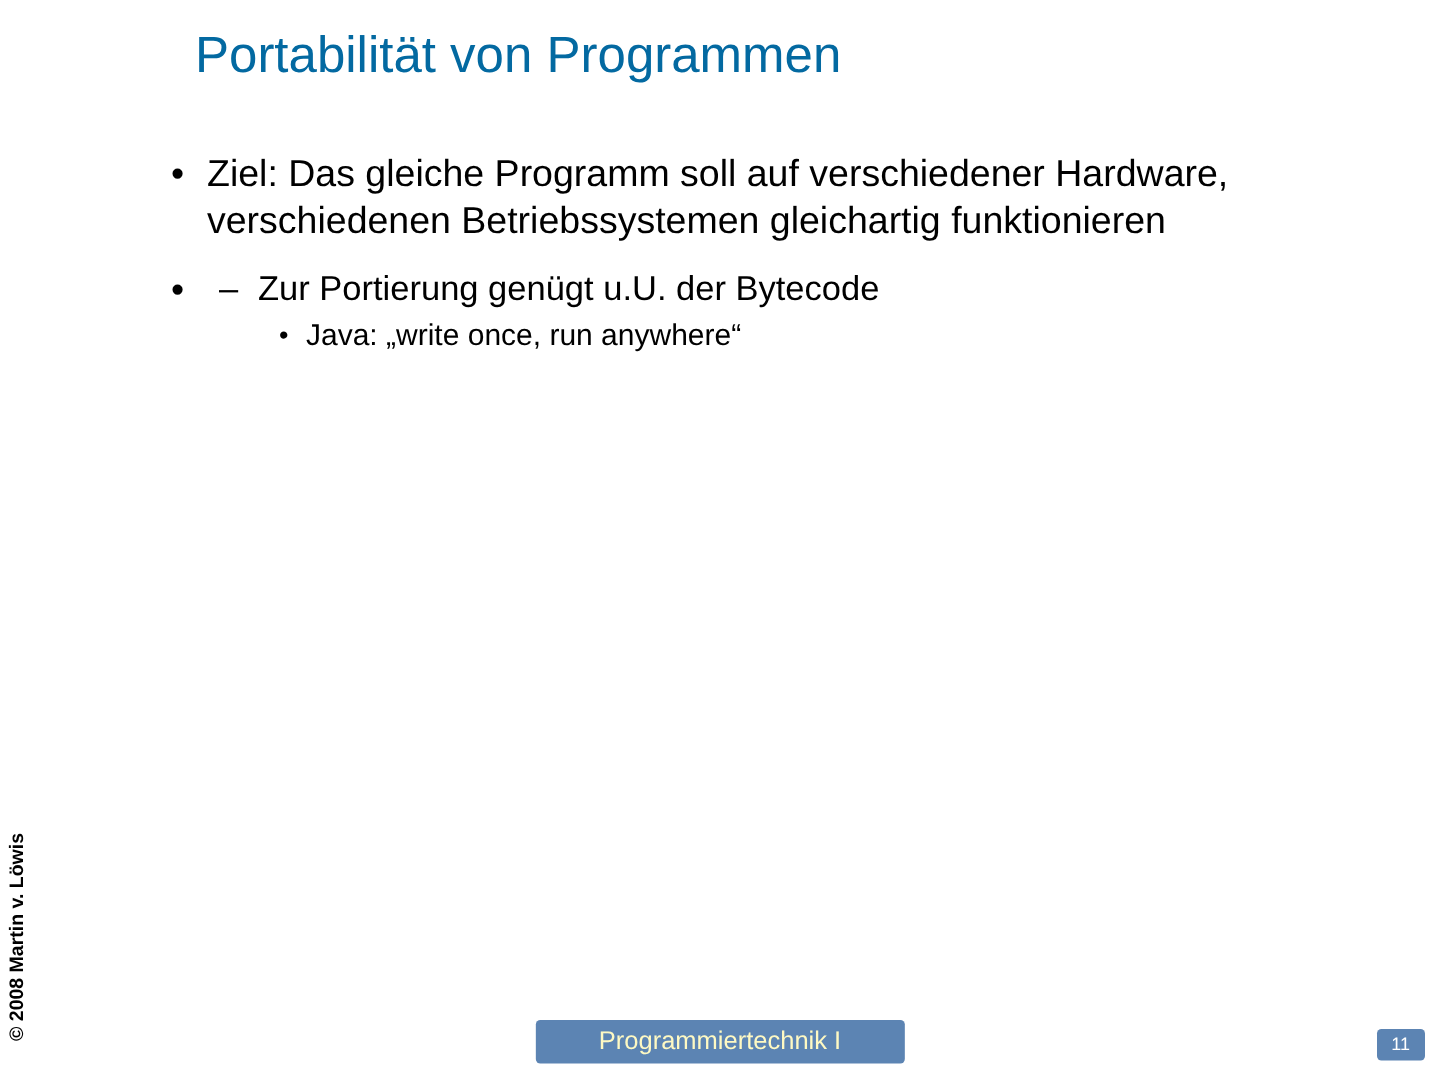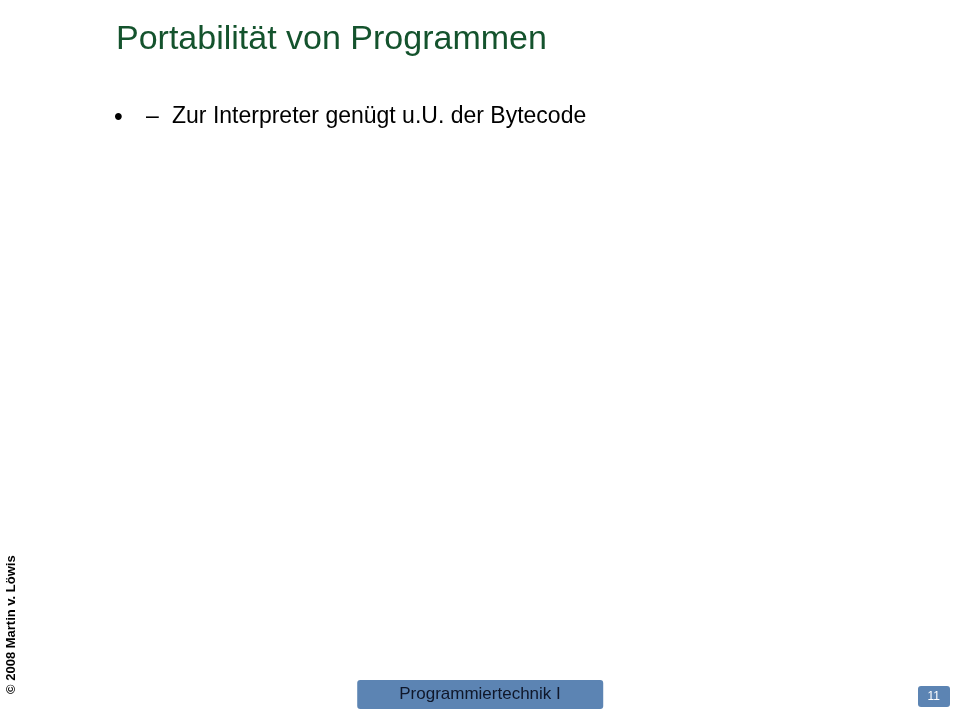--- a/index.html
+++ b/index.html
@@ -13,23 +13,23 @@
     }
     .slide-area {
       width: 100%;
       height: 100%;
       padding: 18px 40px 0 110px;
       position: relative;
     }
     .title {
       font-size: 34px;
       font-weight: 400;
-      color: #14532d;
+      color: #0369a1;
       margin-bottom: 44px;
-      margin-left: 6px;
+      margin-left: 20px;
     }
     .content {
       font-size: 25px;
       color: #000;
       line-height: 1.25;
     }
     ul.level1 {
       list-style: none;
       padding-left: 0;
     }
@@ -96,21 +96,21 @@
       bottom: 10px;
       left: 0;
       right: 0;
       height: 30px;
     }
     .footer-center {
       position: absolute;
       left: 50%;
       transform: translateX(-50%);
       background: #5c84b3;
-      color: #0f172a;
+      color: #fef9c3;
       font-size: 17px;
       padding: 4px 42px 5px 42px;
       border-radius: 3px;
     }
     .footer-right {
       position: absolute;
       right: 10px;
       bottom: 3px;
       background: #5c84b3;
       color: #fff;
@@ -120,24 +120,28 @@
     }
   </style>
 </head>
 <body>
 
 <div class="slide-area">
   <h1 class="title">Portabilität von Programmen</h1>
 
   <div class="content">
     <ul class="level1">
+      <li>Ziel: Das gleiche Programm soll auf verschiedener Hardware, verschiedenen Betriebssystemen gleichartig funktionieren</li>
       <li>
         <ul class="level2">
           <li>
-            <span>Zur Interpreter genügt u.U. der Bytecode</span>
+            <span>Zur Portierung genügt u.U. der Bytecode</span>
+            <ul class="level3">
+              <li>Java: „write once, run anywhere“</li>
+            </ul>
           </li>
         </ul>
       </li>
     </ul>
   </div>
 </div>
 
 <div class="copyright">© 2008 Martin v. Löwis</div>
 
 <div class="footer">

